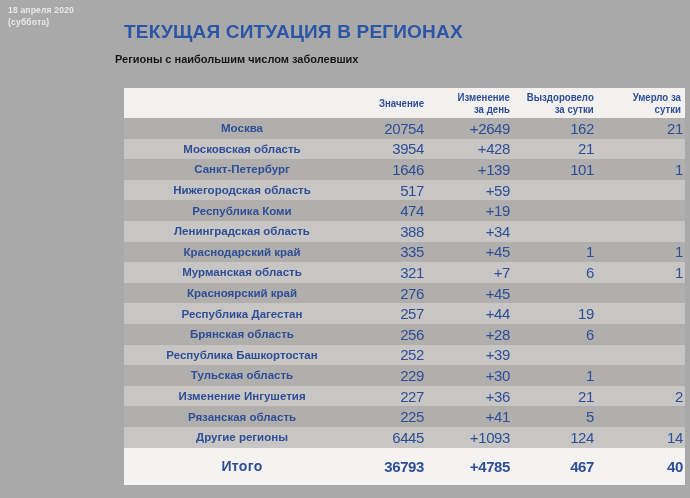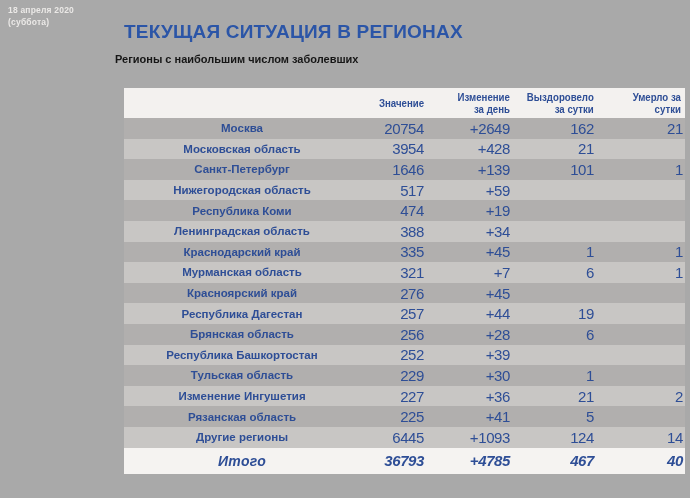--- a/index.html
+++ b/index.html
@@ -58,21 +58,21 @@
     text-align: center; padding-left: 6px;
     white-space: nowrap; overflow: hidden;
   }
   td.num {
     font-size: 15px; color: #2e4e96;
     text-align: right; padding-right: 8px;
     letter-spacing: -0.4px;
   }
   td.num:last-child { padding-right: 2px; }
   tfoot tr { background: #f5f3f1; }
-  tfoot td { height: 26px; vertical-align: middle; padding: 0; font-style: italic; }
+  tfoot td { height: 37px; vertical-align: middle; padding: 0; }
   tfoot td.region { font-size: 14px; letter-spacing: 0.3px; }
   tfoot td.num { font-weight: bold; }
 </style>
 </head>
 <body>
 
 <div class="date-block">
   <div>18 апреля 2020</div>
   <div>(суббота)</div>
 </div>

